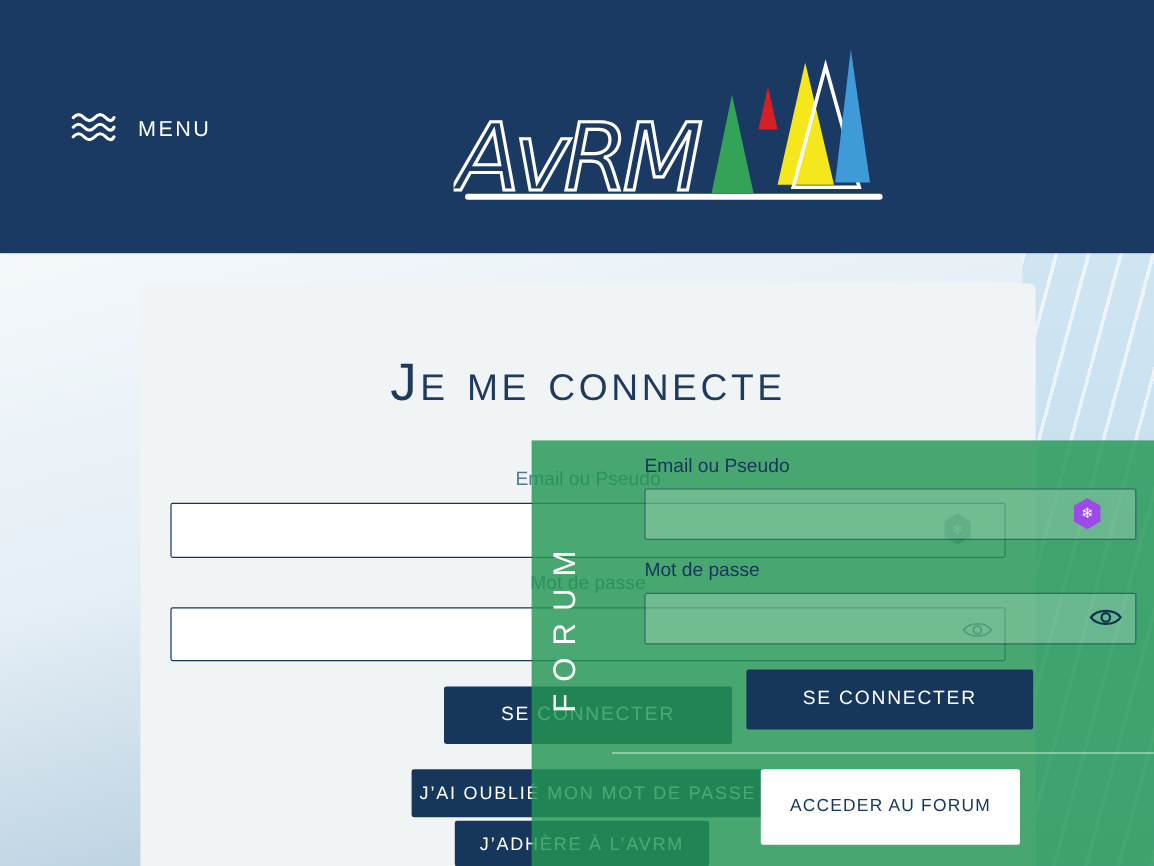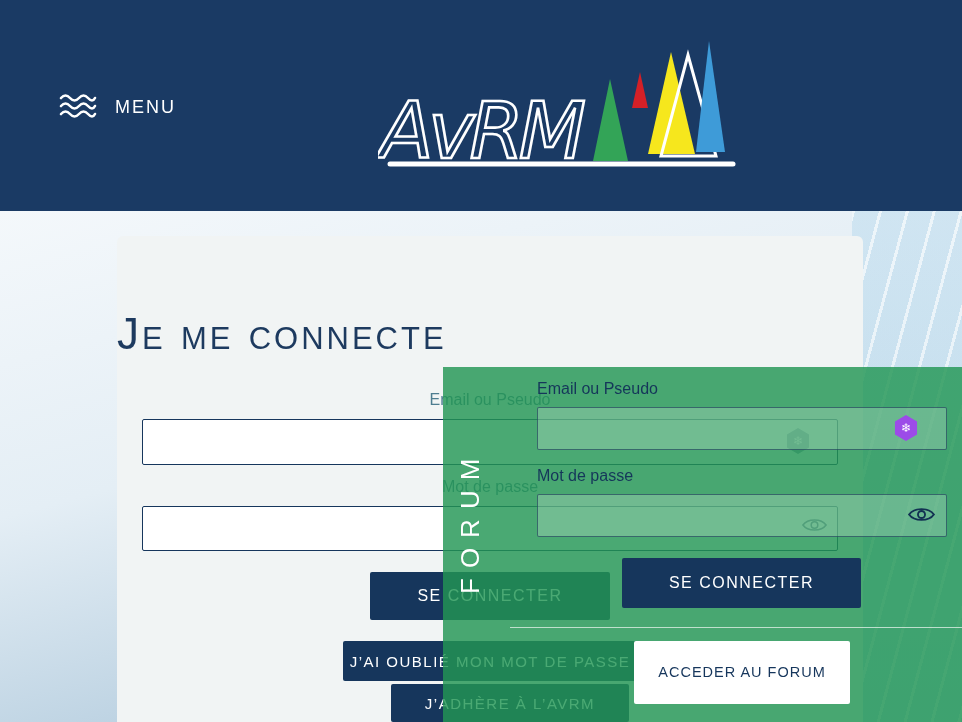--- a/index.html
+++ b/index.html
@@ -39,21 +39,22 @@
     color: #fff; font-size: 18px; letter-spacing: 2px; font-weight: 400;
   }
   .logo { position: absolute; left: 378px; top: 30px; width: 362px; height: 150px; text-align: right; }
 
   
   .card {
     position: absolute; left: 117px; top: 236px; width: 746px; height: 486px;
     background: #f1f4f4; border-radius: 6px 6px 0 0;
   }
   .page-title {
-    position: absolute; top: 44px; left: 0; width: 100%;
+    position: absolute; top: 29px; left: 0; width: 100%;
+    text-align: center;
     font-variant: small-caps;
     font-size: 44px; letter-spacing: 3px;
     color: #1d3a5f; font-weight: 400;
   }
   .field-label {
     position: absolute; left: 0; width: 100%; text-align: center;
     color: #4e7d90; font-size: 16px;
   }
   .lbl-email { top: 155px; }
   .lbl-pwd   { top: 242px; }
@@ -82,21 +83,21 @@
 
   .btn {
     position: absolute;
     background: #16365c; color: #fff; border: none; border-radius: 2px;
     display: flex; align-items: center; justify-content: center;
     letter-spacing: 1.5px; font-size: 15px; cursor: pointer;
     font-family: "Liberation Sans", sans-serif;
   }
   .btn-submit { left: 253px; top: 336px; width: 240px; height: 48px; font-size: 16px; }
   .btn-forgot { left: 226px; top: 405px; width: 294px; height: 40px; }
-  .btn-join   { left: 274px; top: 448px; width: 238px; height: 38px; }
+  .btn-join   { left: 262px; top: 448px; width: 212px; height: 38px; }
 
   
   .forum-overlay {
     position: absolute; left: 443px; top: 367px; width: 519px; height: 355px;
     background: rgba(34, 150, 84, 0.82);
   }
   .forum-tab-label {
     position: absolute; left: 12px; top: 42px; height: 225px; width: 34px;
     writing-mode: vertical-rl; transform: rotate(180deg);
     color: #fff; font-size: 26px; letter-spacing: 10px; font-weight: 400;

